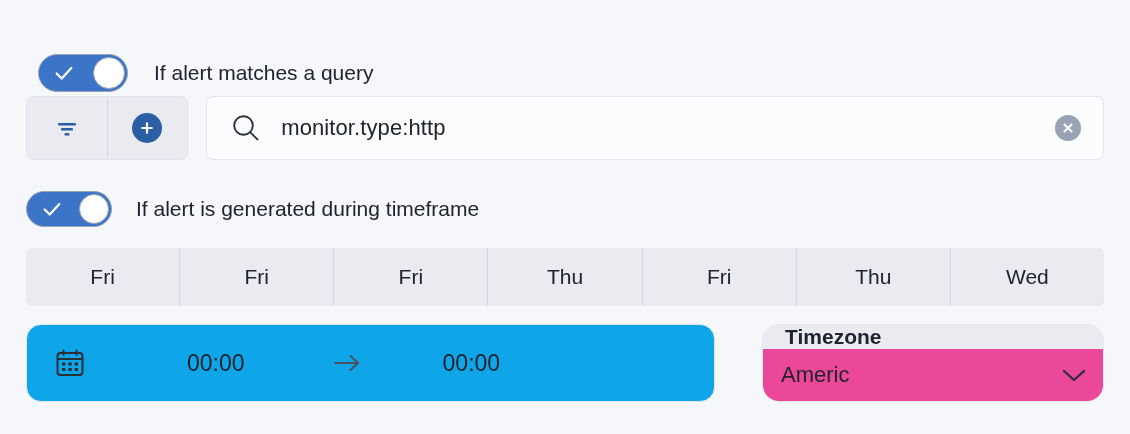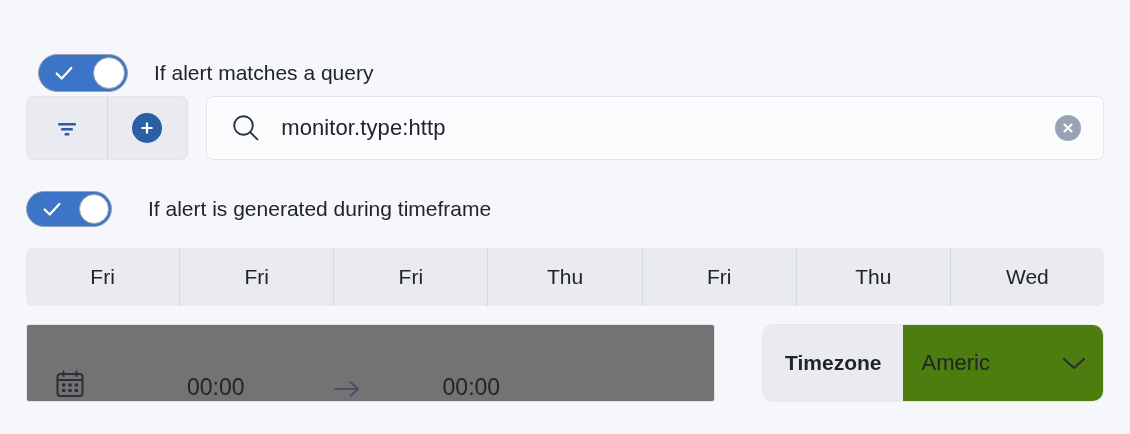--- a/index.html
+++ b/index.html
@@ -167,26 +167,26 @@
     cursor: pointer;
   }
   .day + .day {
     border-left: 1px solid #d3d7df;
   }
 
   
   .timebox {
     position: absolute;
     height: 78px;
-    background: #737373;
+    background: #0ea5e9;
     border: 1px solid #e3e6ec;
-    border-radius: 3px;
-    box-sizing: border-box;
-    display: flex;
-    align-items: flex-end;
+    border-radius: 15px;
+    box-sizing: border-box;
+    display: flex;
+    align-items: center;
   }
   .cal-wrap {
     margin-left: 26px;
     display: flex;
     align-items: center;
   }
   .time-val {
     font-size: 23px;
     color: #21242c;
     text-align: center;
@@ -199,37 +199,38 @@
     align-items: center;
   }
   .t2 { margin-left: 80px; }
 
   
   .tz {
     position: absolute;
     height: 78px;
     display: flex;
     align-items: stretch;
-    border-radius: 11px;
+    border-radius: 17px;
     overflow: hidden;
     border: 1px solid #e3e6ec;
     box-sizing: border-box;
+    flex-direction: column;
   }
   .tz-label {
     background: #e9ebf0;
     display: flex;
     align-items: center;
     padding: 0 22px;
     font-size: 21px;
     font-weight: bold;
     color: #21242c;
     white-space: nowrap;
   }
   .tz-select {
-    background: #4d7c0f;
+    background: #ec4899;
     display: flex;
     align-items: center;
     flex: 1;
     padding-left: 18px;
     padding-right: 14px;
     gap: 12px;
     cursor: pointer;
     overflow: hidden;
     min-width: 0;
   }
@@ -297,21 +298,21 @@
     </div>
   </div>
 
   <div class="toggle-row" style="left:26px; top:191px;">
     <div class="toggle small">
       <svg class="check" viewBox="0 0 24 24" fill="none">
         <path d="M4 12.5L9.5 18L20 6.5" stroke="#ffffff" stroke-width="2.4" stroke-linecap="round" stroke-linejoin="round"></path>
       </svg>
       <span class="knob"></span>
     </div>
-    <span class="toggle-label" style="margin-left:36px;">If alert is generated during timeframe</span>
+    <span class="toggle-label" style="margin-left:24px;">If alert is generated during timeframe</span>
   </div>
 
   <div class="days" style="left:26px; top:248px; width:1078px;">
     <div class="day">Fri</div>
     <div class="day">Fri</div>
     <div class="day">Fri</div>
     <div class="day">Thu</div>
     <div class="day">Fri</div>
     <div class="day">Thu</div>
     <div class="day">Wed</div>

